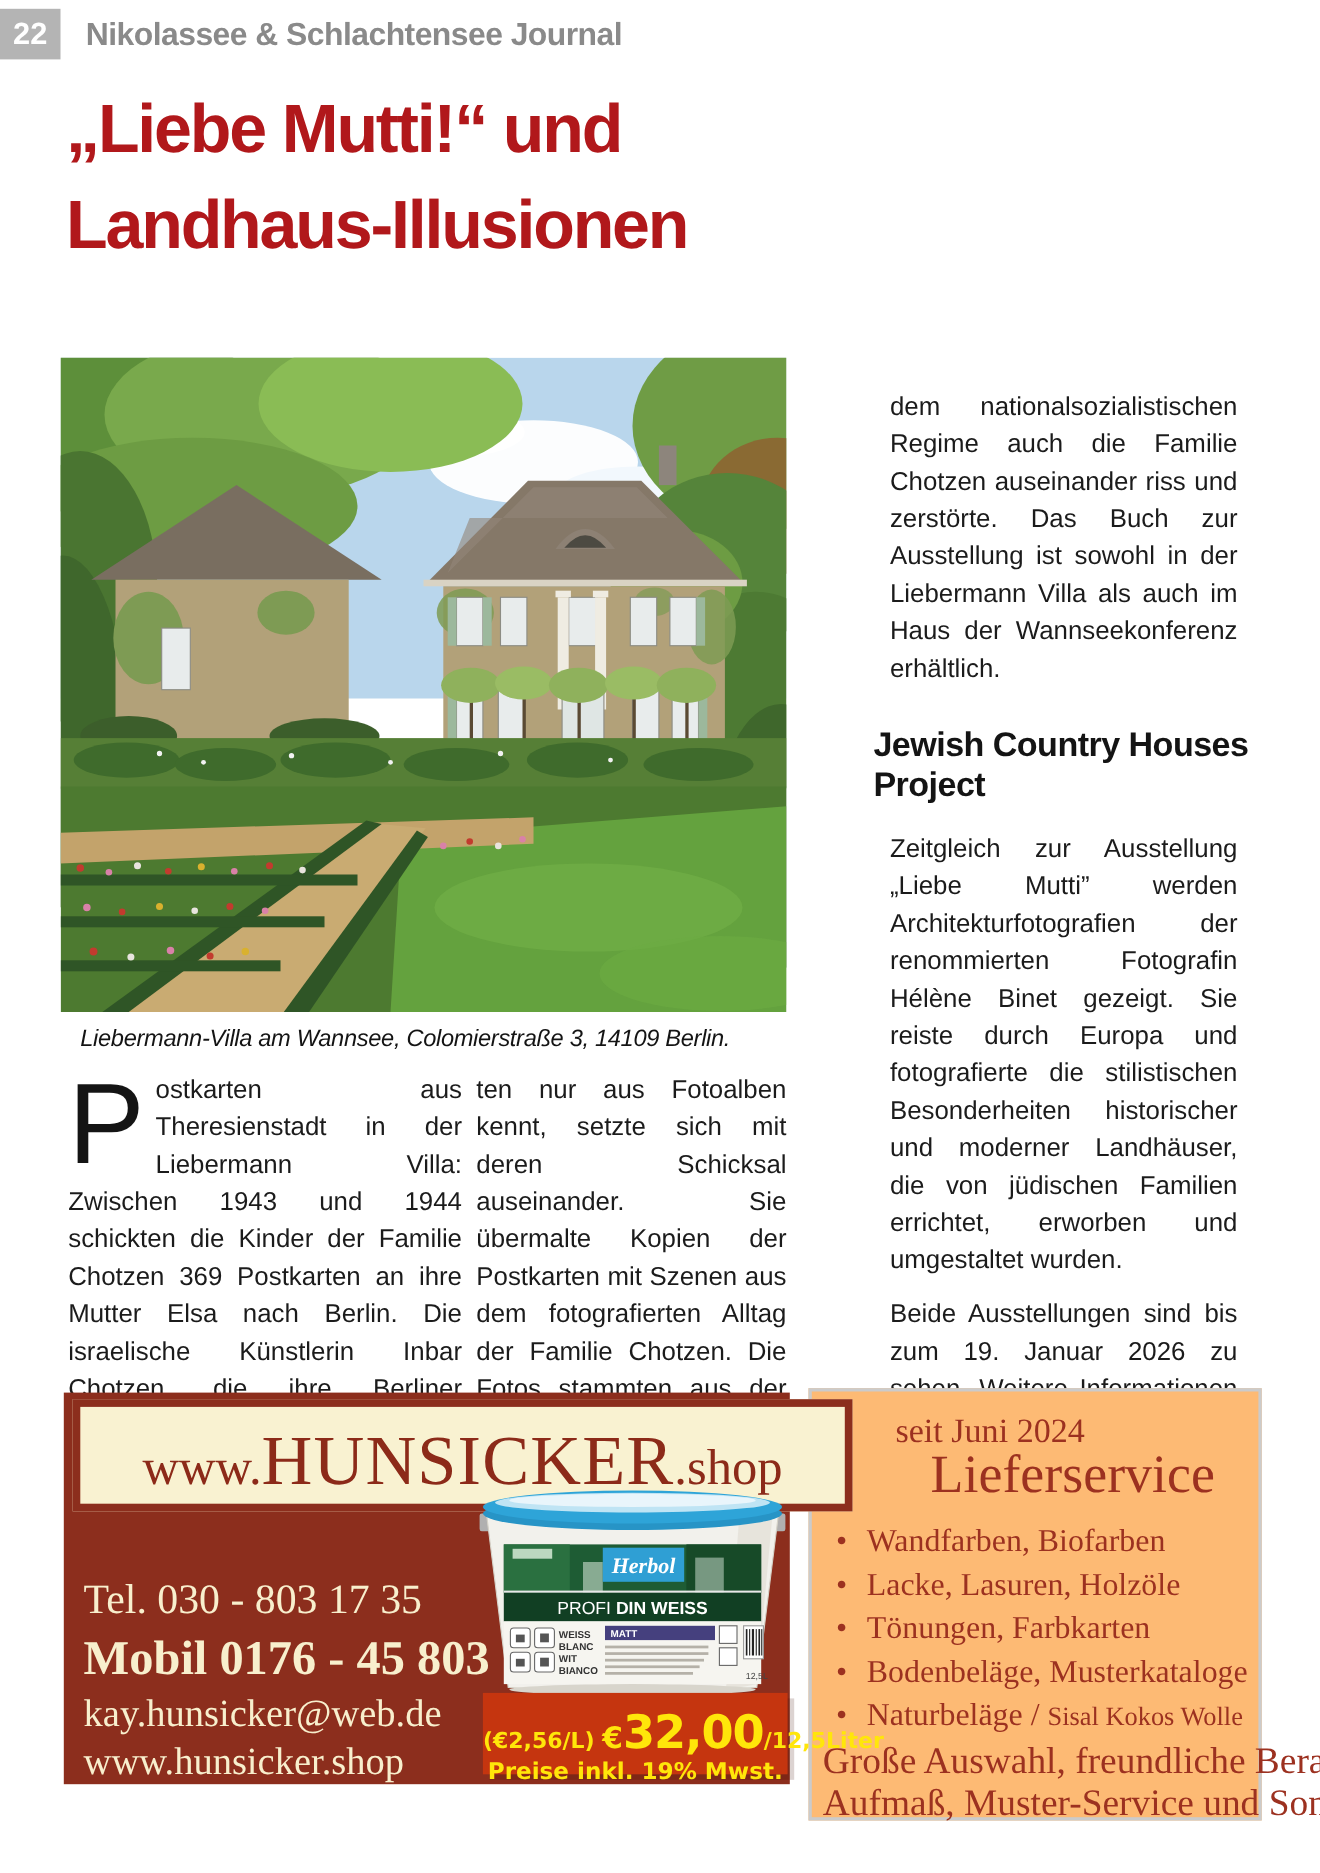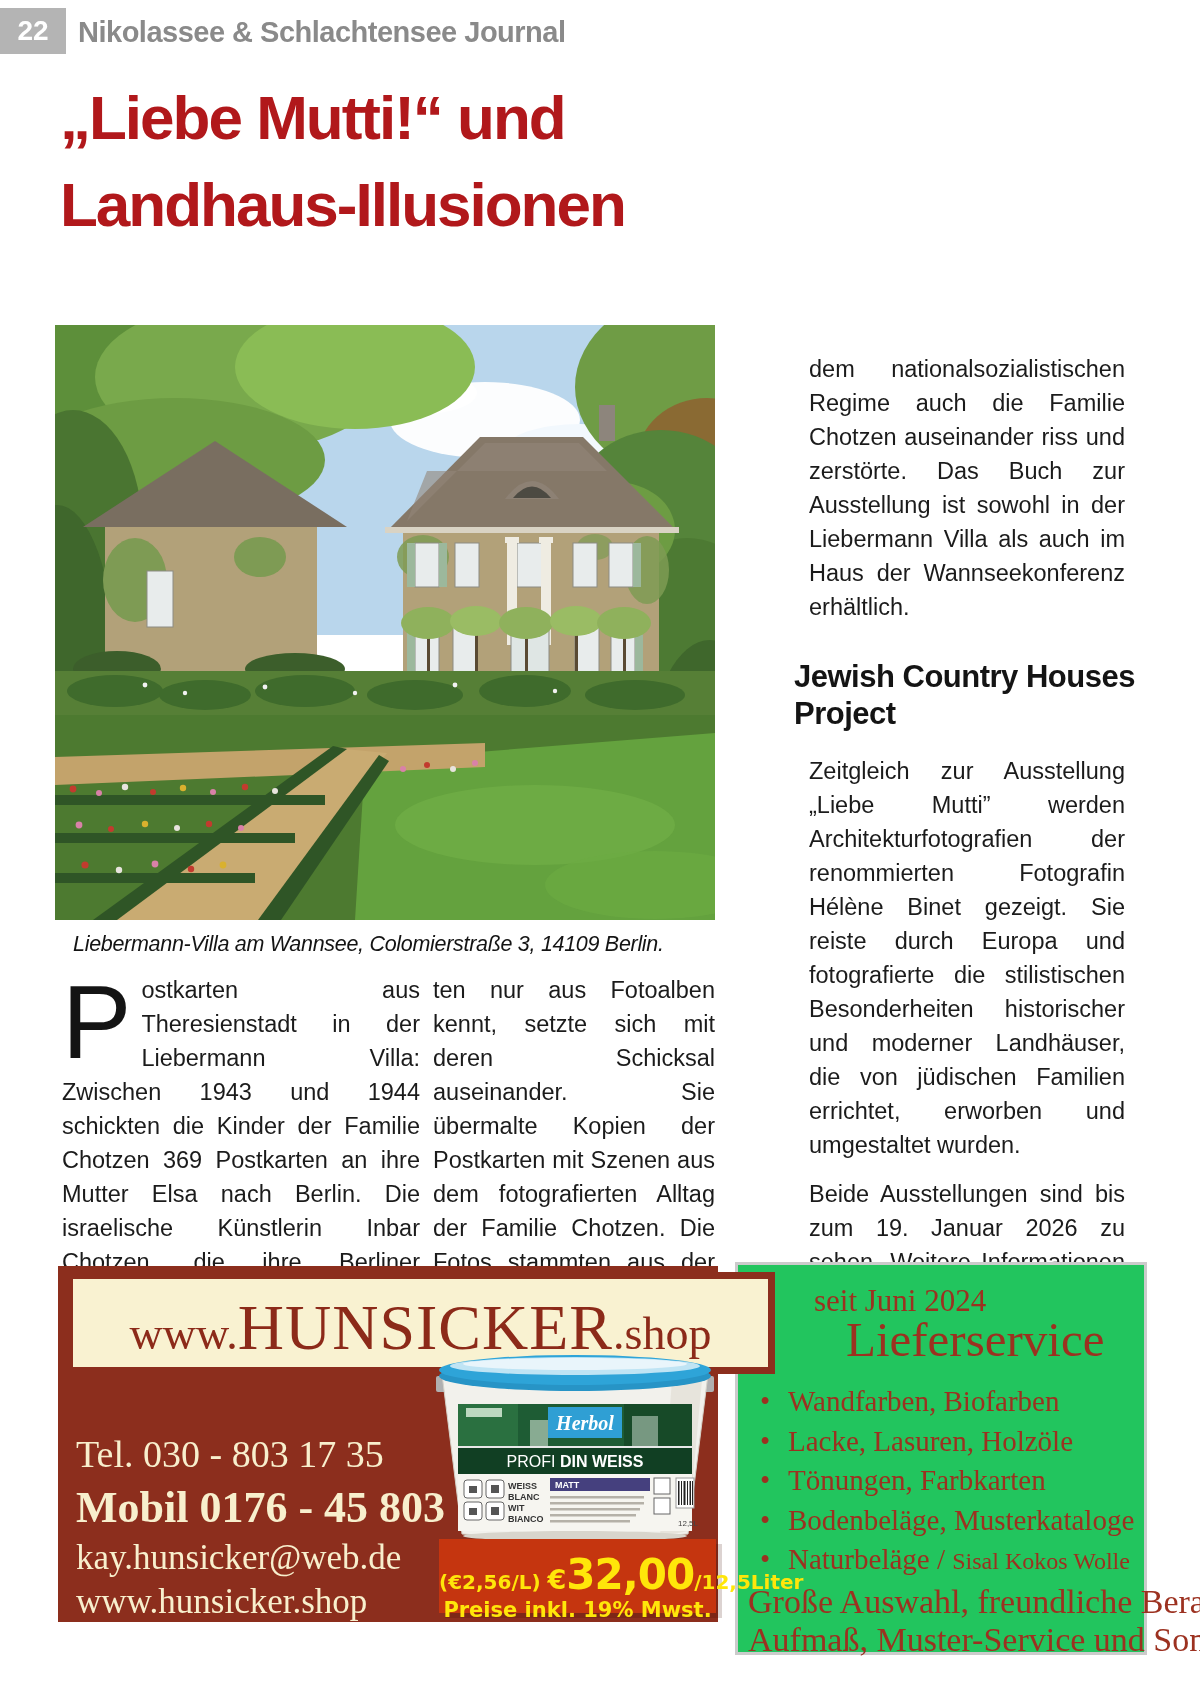--- a/index.html
+++ b/index.html
@@ -1,20 +1,20 @@
 <!DOCTYPE html>
 <html><head>
 <meta charset="utf-8">
 <style>
   html,body{margin:0;padding:0;background:#ffffff;}
   #page{position:relative;width:1200px;height:1703px;background:#fff;overflow:hidden;
         font-family:"Liberation Sans",sans-serif;color:#1b1b1b;}
 
   
-  .pagenum{position:absolute;left:0;top:8px;width:66px;height:46px;background:#b4b4b4;
+  .pagenum{position:absolute;left:0;top:8px;width:55px;height:46px;background:#b4b4b4;
            color:#fff;font-weight:bold;font-size:28px;line-height:46px;text-align:center;}
   .journal{position:absolute;left:78px;top:16px;font-weight:bold;font-size:29px;color:#8a8a8a;
            letter-spacing:-0.5px;}
 
   
   .headline{position:absolute;left:60px;top:74px;color:#b1181b;font-weight:bold;
             font-size:62px;line-height:87px;letter-spacing:-2px;}
   .subhead{position:absolute;left:62px;top:246px;font-size:34px;font-weight:bold;color:#141414;
            letter-spacing:-1px;}
 
@@ -29,21 +29,21 @@
   .col2{left:433px;width:282px;}
   .col3{left:794px;top:337px;width:346px;}
   .col3 p{margin:15px;}
   .col3 h3{font-size:31px;line-height:37px;font-weight:bold;color:#141414;margin:34px 0 22px 0;
            text-align:left;letter-spacing:-0.5px;}
   .dropcap{float:left;font-size:104px;line-height:86px;padding:6px 10px 0 0;color:#141414;}
   .endmark{float:right;width:17px;height:17px;background:#b9b9b9;margin-top:10px;}
 
   
   .ad-red{position:absolute;left:58px;top:1266px;width:660px;height:356px;background:#8c2e1d;}
-  .ad-white{position:absolute;left:735px;top:1262px;width:412px;height:393px;background:#22c55e;
+  .ad-white{position:absolute;left:735px;top:1262px;width:412px;height:393px;background:#fdba74;
             border:3px solid #cbcbcb;box-sizing:border-box;}
   .ad-cream{position:absolute;left:66px;top:1272px;width:709px;height:102px;background:#f9f2d1;
             border:7px solid #8c2e1d;box-sizing:border-box;text-align:center;
             font-family:"Liberation Serif",serif;color:#8c2a19;}
   .ad-cream .inner{margin-top:12px;}
   .u-pre,.u-suf{font-size:46px;}
   .u-name{font-size:64px;letter-spacing:1px;}
   .ad-contact{position:absolute;color:#f8efcd;font-family:"Liberation Serif",serif;white-space:nowrap;}
   .ad-tel{left:76px;top:1432px;font-weight:normal;font-size:38px;}
   .ad-mobil{left:76px;top:1482px;font-weight:bold;font-size:44px;}

